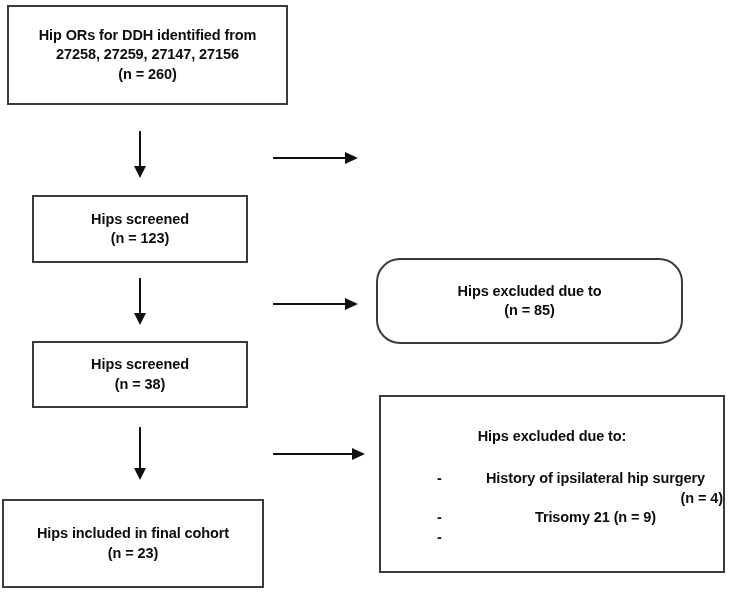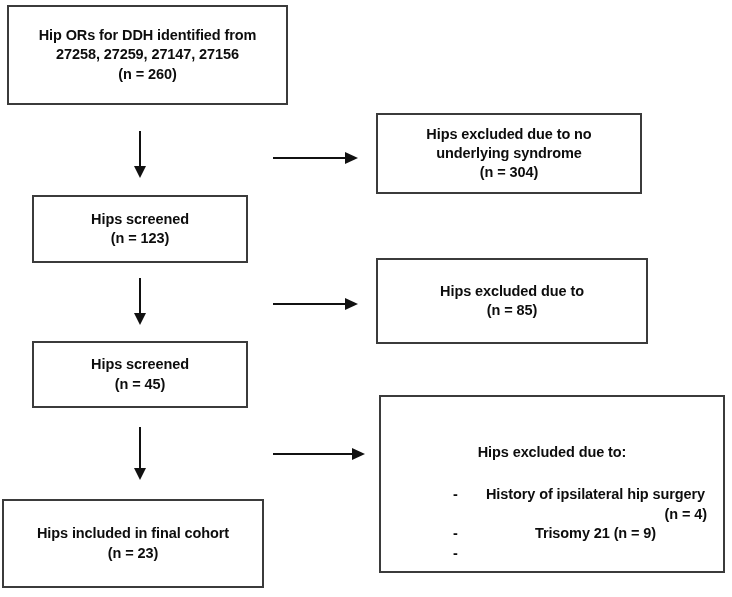--- a/index.html
+++ b/index.html
@@ -42,25 +42,25 @@
   }
 
   
   #node-source      { left: 7px;  top: 5px;   width: 281px; height: 100px; }
   #node-screened-1  { left: 32px; top: 195px; width: 216px; height: 68px; }
   #node-screened-2  { left: 32px; top: 341px; width: 216px; height: 67px; }
   #node-final       { left: 2px; top: 499px; width: 262px; height: 89px; }
 
   
   #node-excl-1 { left: 376px; top: 113px; width: 266px; height: 81px; }
-  #node-excl-2 { left: 376px; top: 258px; width: 272px; height: 86px; }
+  #node-excl-2 { left: 376px; top: 258px; width: 307px; height: 86px; border-radius: 24px; }
   #node-excl-3 {
     left: 379px; top: 395px; width: 346px; height: 178px;
     display: block;
-    padding: 16px;
+    padding: 0;
   }
 
   
   .excl3-title {
     text-align: center;
     font-weight: 700;
     font-size: 14.5px;
     color: #0d0d0d;
     margin-top: 30px;
     letter-spacing: -0.1px;
@@ -144,33 +144,28 @@
     <span class="ln">(n = 260)</span>
   </div>
 
   <div class="node" id="node-screened-1">
     <span class="ln">Hips screened</span>
     <span class="ln">(n = 123)</span>
   </div>
 
   <div class="node" id="node-screened-2">
     <span class="ln">Hips screened</span>
-    <span class="ln">(n = 45)</span>
+    <span class="ln">(n = 38)</span>
   </div>
 
   <div class="node" id="node-final">
     <span class="ln">Hips included in final cohort</span>
     <span class="ln">(n = 23)</span>
   </div>
 
-  <div class="node" id="node-excl-1">
-    <span class="ln">Hips excluded due to no</span>
-    <span class="ln">underlying syndrome</span>
-    <span class="ln">(n = 304)</span>
-  </div>
 
   <div class="node" id="node-excl-2">
     <span class="ln">Hips excluded due to</span>
     <span class="ln">(n = 85)</span>
   </div>
 
   <div class="node" id="node-excl-3">
     <div class="excl3-title">Hips excluded due to:</div>
     <ul class="excl3-list">
       <li>

